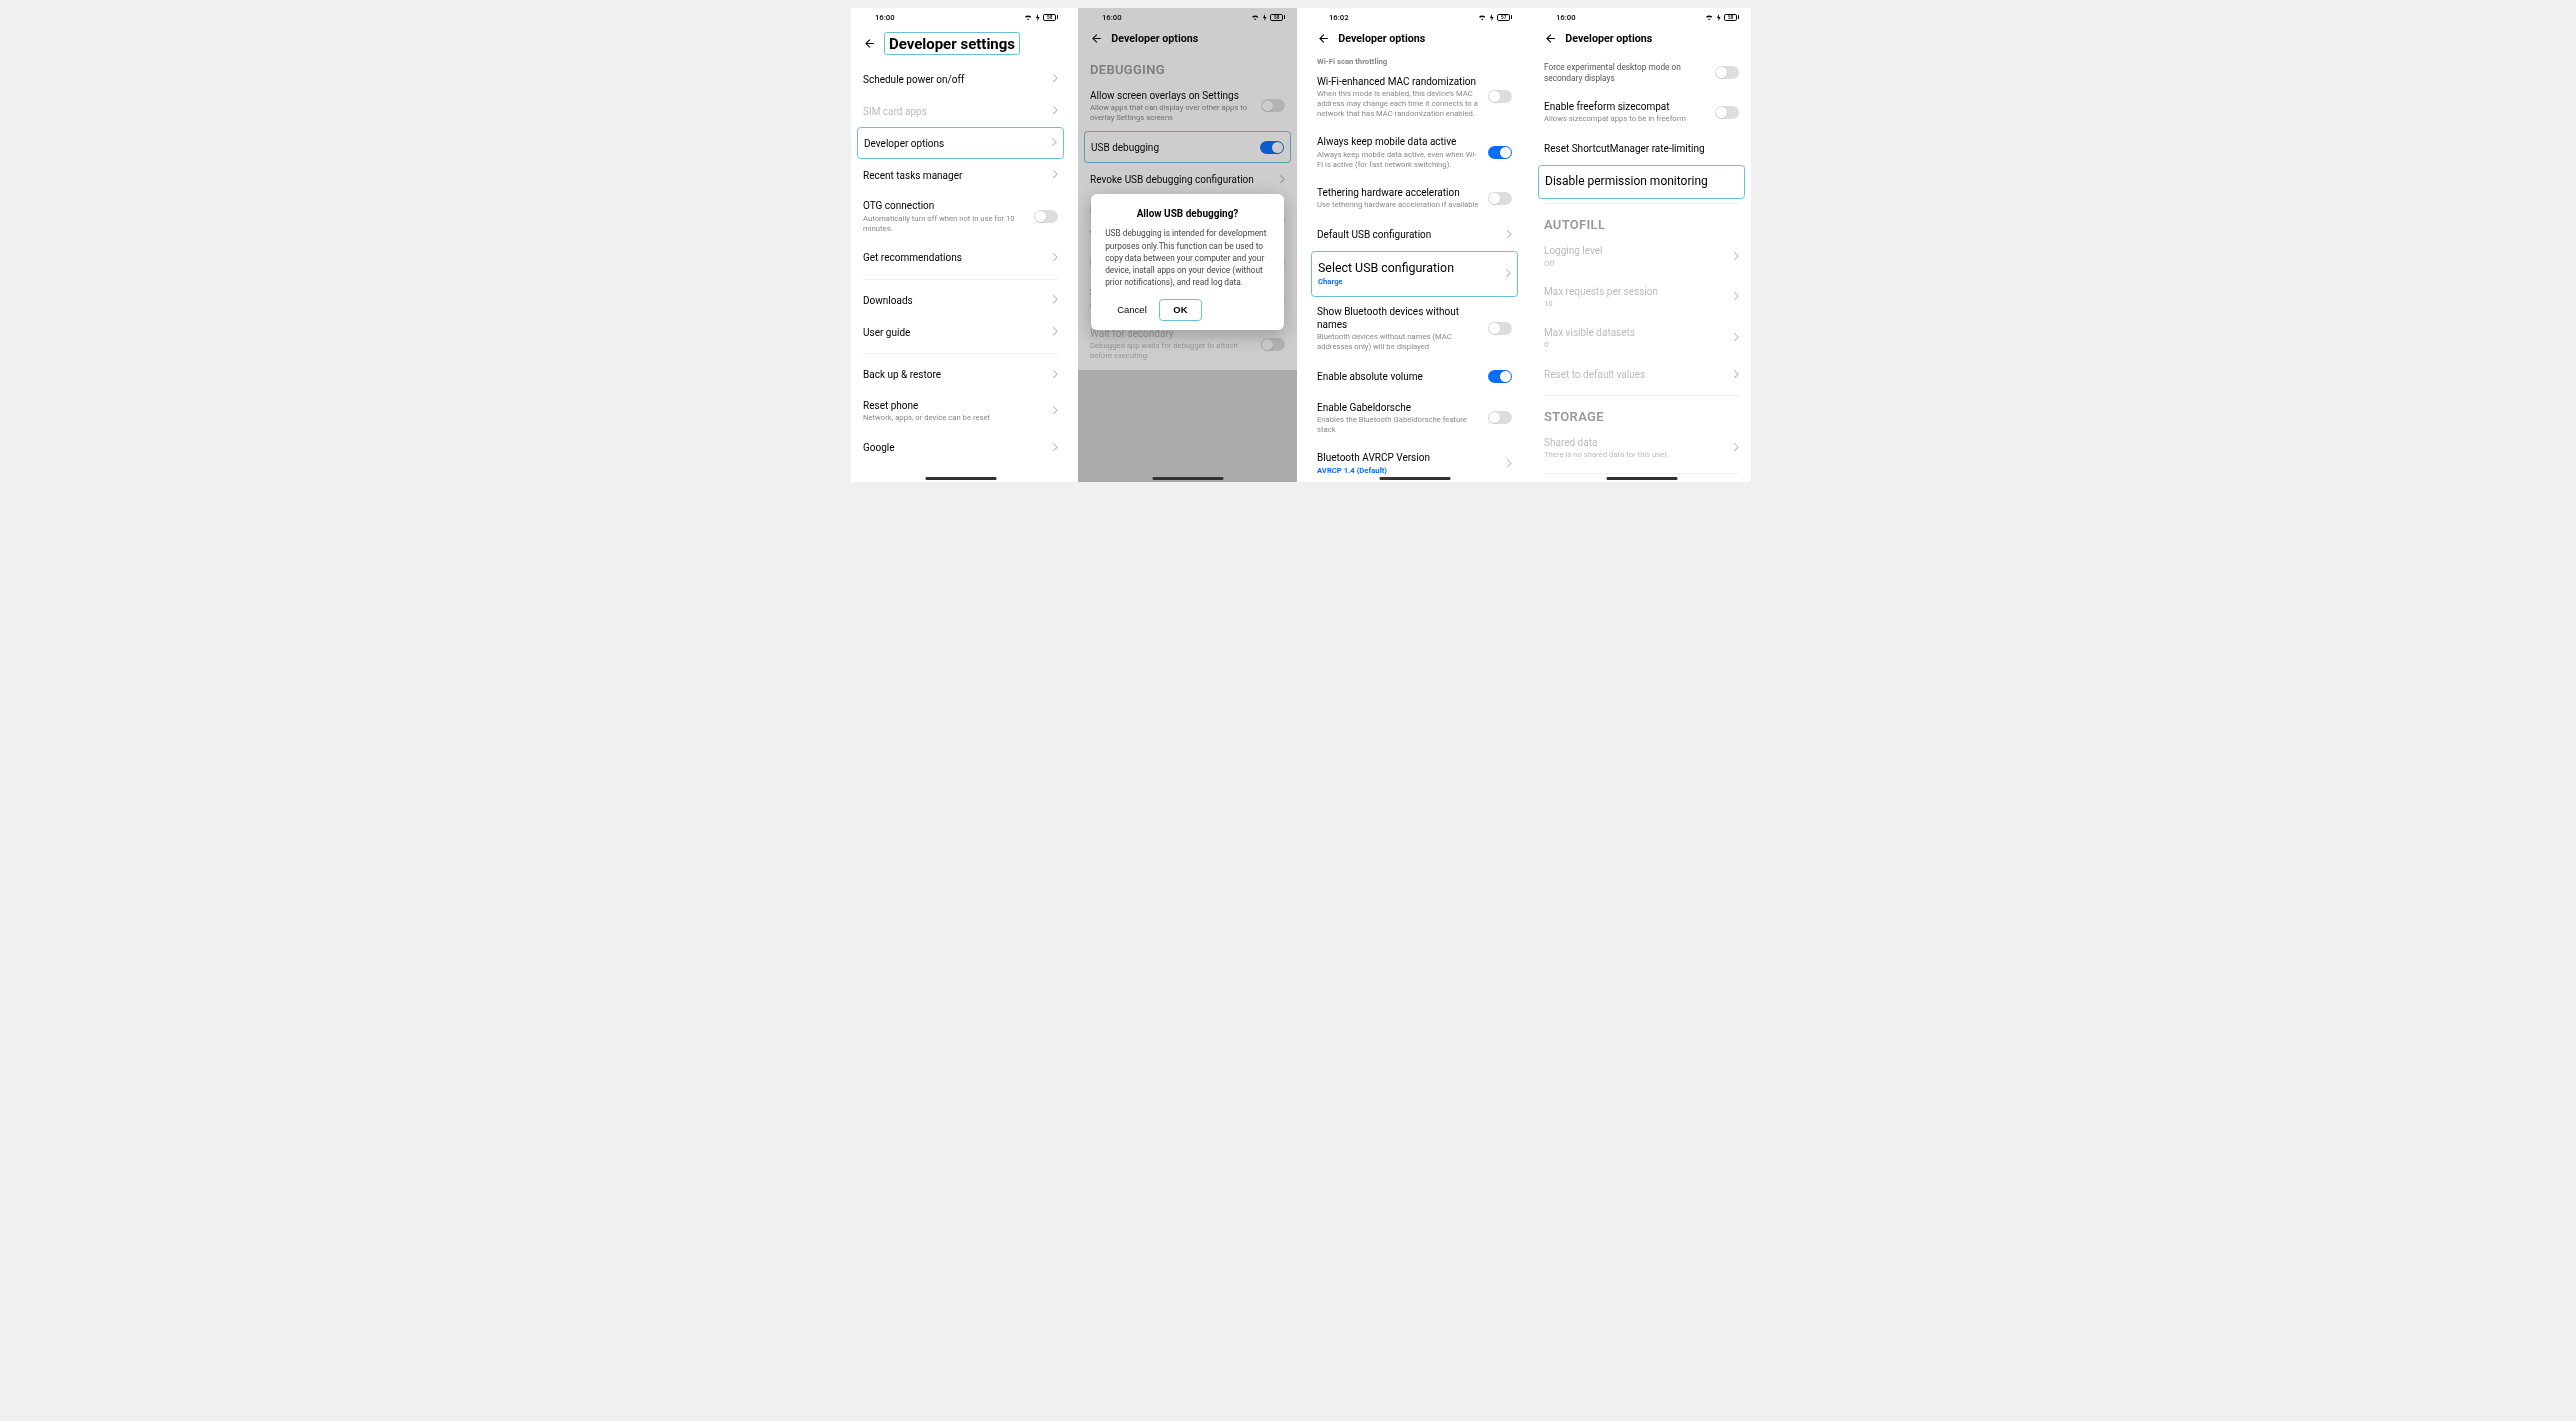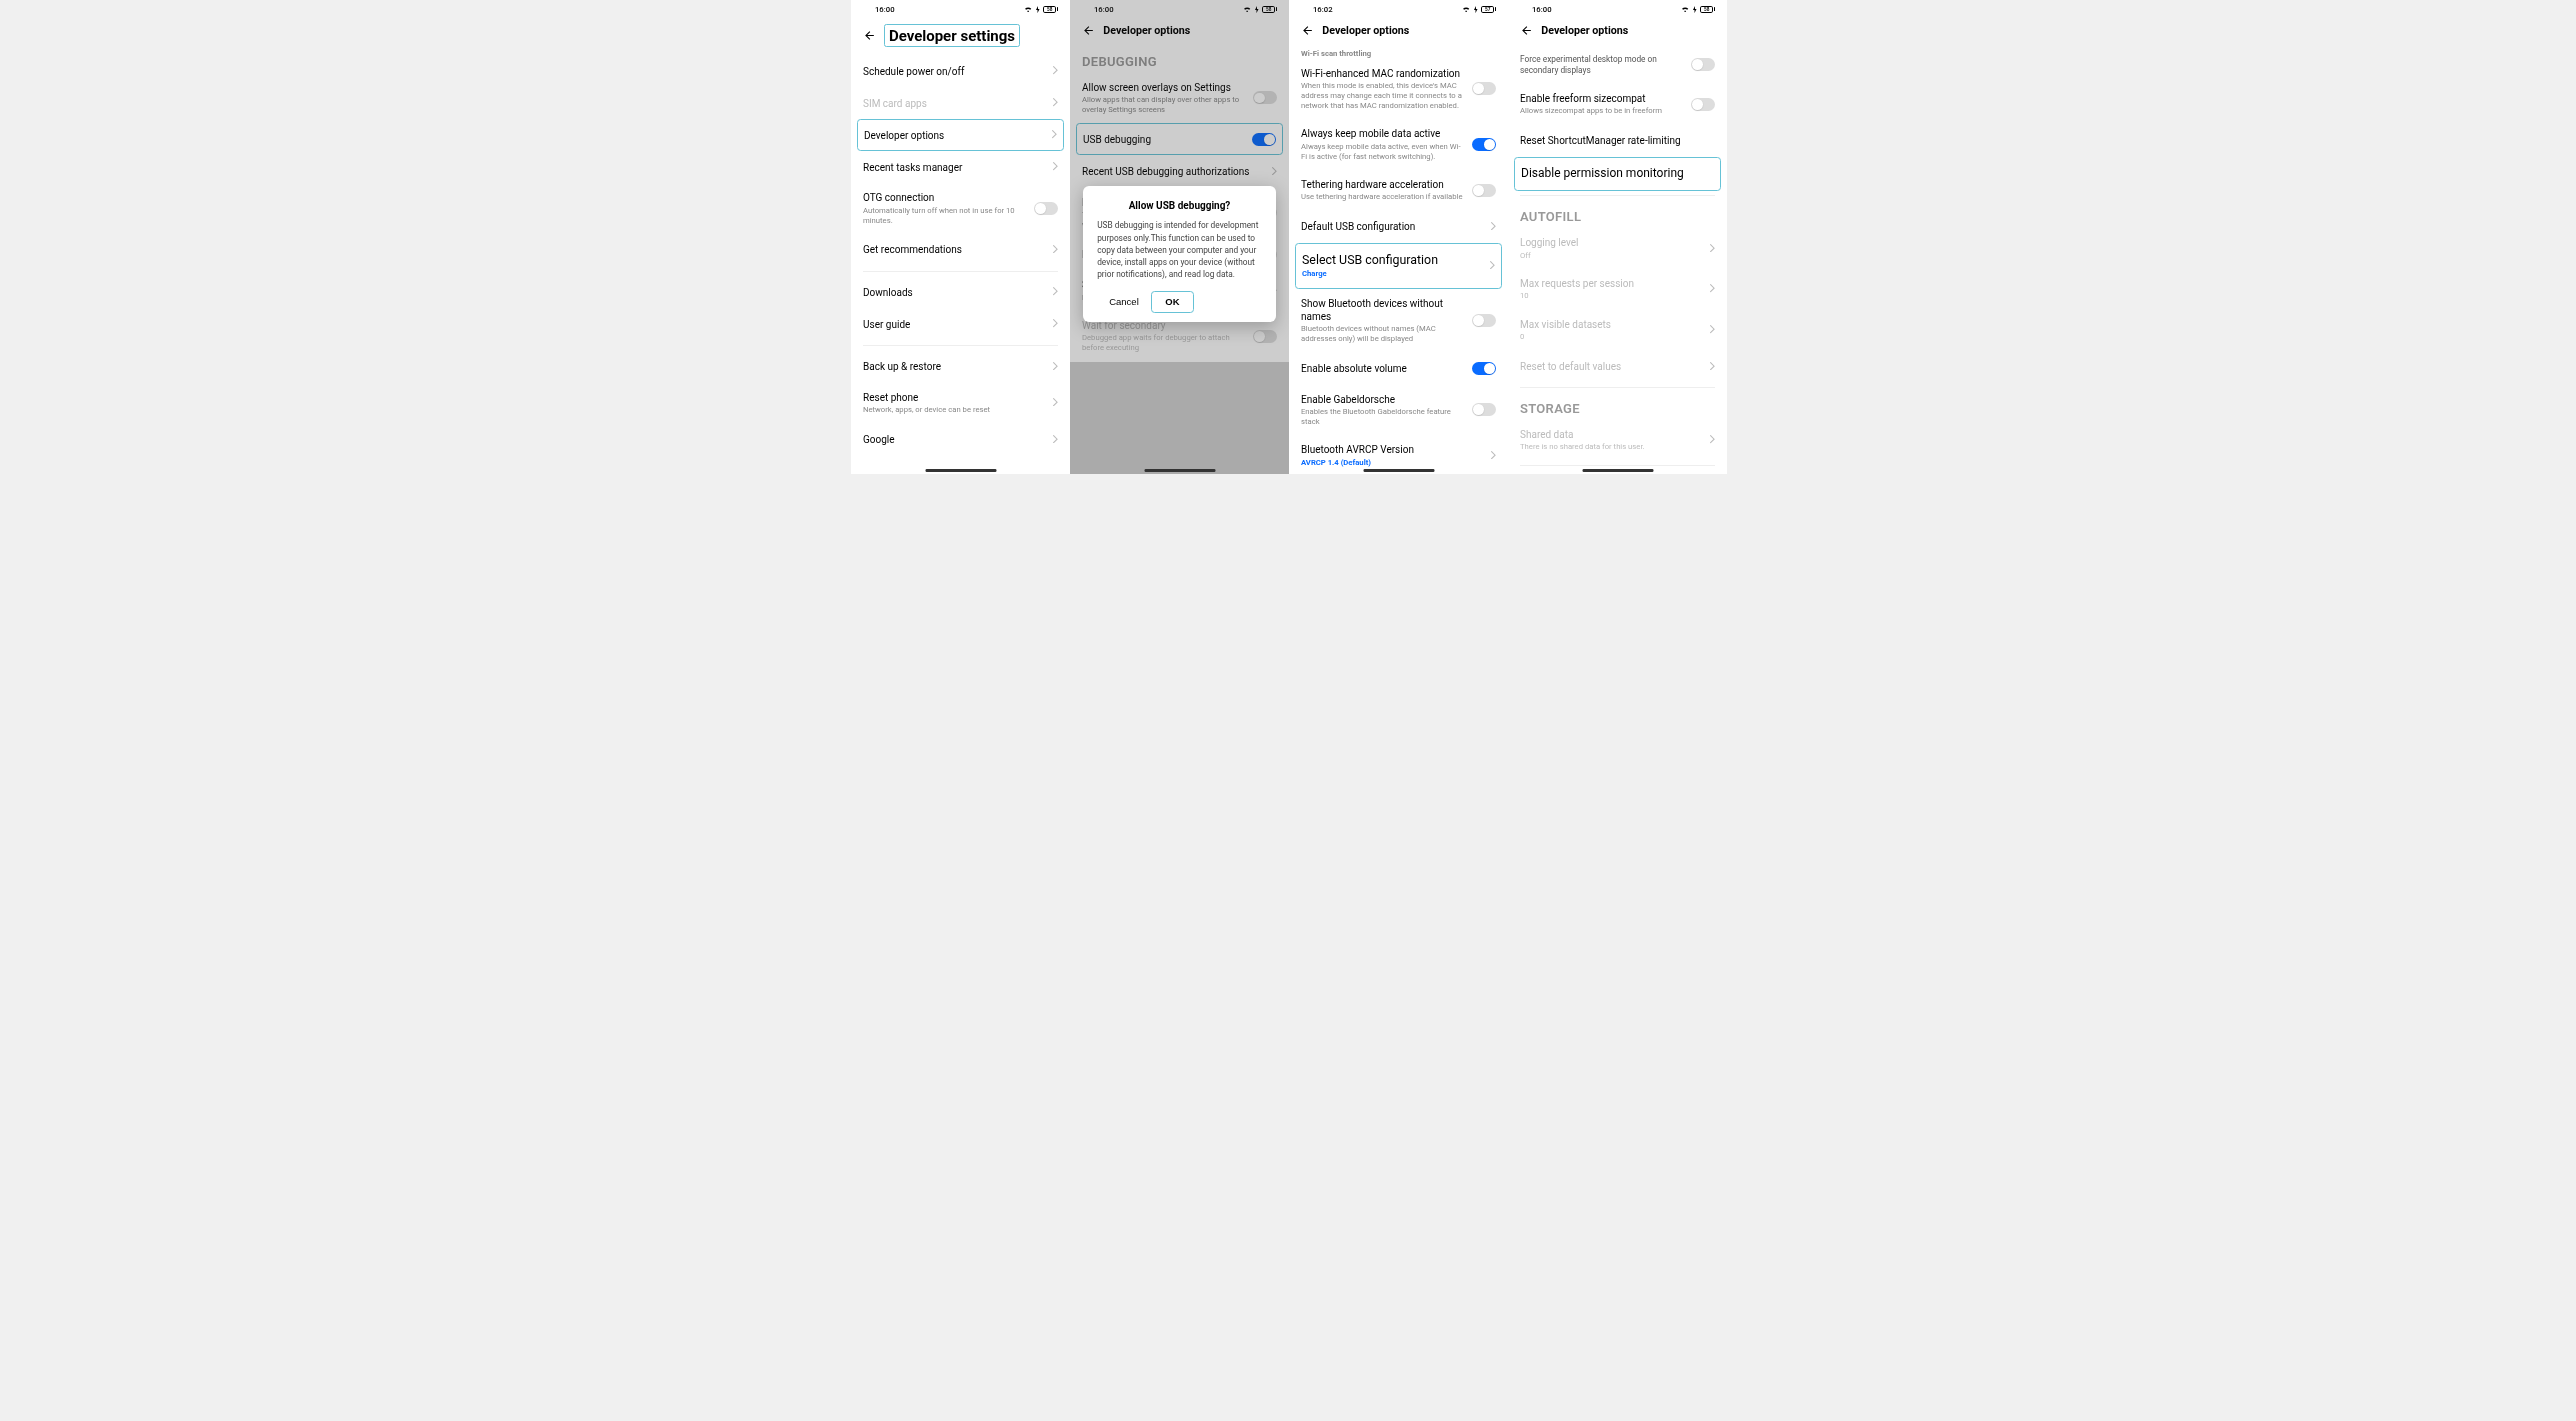--- a/index.html
+++ b/index.html
@@ -1,17 +1,17 @@
 <!DOCTYPE html>
 <html style="font-size:9.5px"><head>
 <meta charset="utf-8">
 <style>
   * { box-sizing: border-box; margin: 0; padding: 0; }
   body { font-family: -apple-system, BlinkMacSystemFont, "Segoe UI", Roboto, Helvetica, Arial, sans-serif; background: #f0f0f0; }
-  .container { display: flex; gap: 0; width: 874px; margin: 0 auto; background: #fff; }
+  .container { display: flex; gap: 8px; width: 874px; margin: 8px auto; background: #fff; }
   .screen { width: 219px; height: 474px; background: #fff; position: relative; overflow: hidden; flex-shrink: 0; }
   .screen.overlayed { background: #aaa; }
   .screen.overlayed .content { filter: brightness(0.82) contrast(0.95); background:#fff; }
   .status-bar { display:flex; justify-content:space-between; align-items:center; padding: 4.7px 12px 2.4px 24px; font-size: 7.7px; font-weight: 500; color:#000; }
   .status-icons { display:flex; align-items:center; gap:2.4px; font-size:7.1px; }
   .status-icons svg { display:block; }
   .header { display:flex; align-items:center; gap:8.3px; padding: 8.3px 12px 8.3px 12px; }
   .header.big .title { font-size: 15px; font-weight: 700; }
   .header .title { font-size: 10.7px; font-weight: 700; }
   .back-icon { width:13px; height:13px; display:flex; align-items:center; justify-content:center; }
@@ -209,21 +209,21 @@
             <div class="toggle"></div>
           </div>
           <div class="item highlight-item">
             <div class="text">
               <div class="title">USB debugging</div>
             </div>
             <div class="toggle on"></div>
           </div>
           <div class="item">
             <div class="text">
-              <div class="title">Recent USB debugging authorizations</div>
+              <div class="title">Revoke USB debugging configuration</div>
             </div>
             <span class="chevron"><svg width="4.7" height="8.3" viewBox="0 0 8 14">
                 <path d="M1 1l6 6-6 6" stroke="#bbb" stroke-width="1.8" fill="none" stroke-linecap="round"></path>
               </svg></span>
           </div>
           <div class="item">
             <div class="text">
               <div class="title">Force full GNSS measurements</div>
               <div class="sub">Track all GNSS constellations and frequencies with no duty cycling</div>
             </div>

